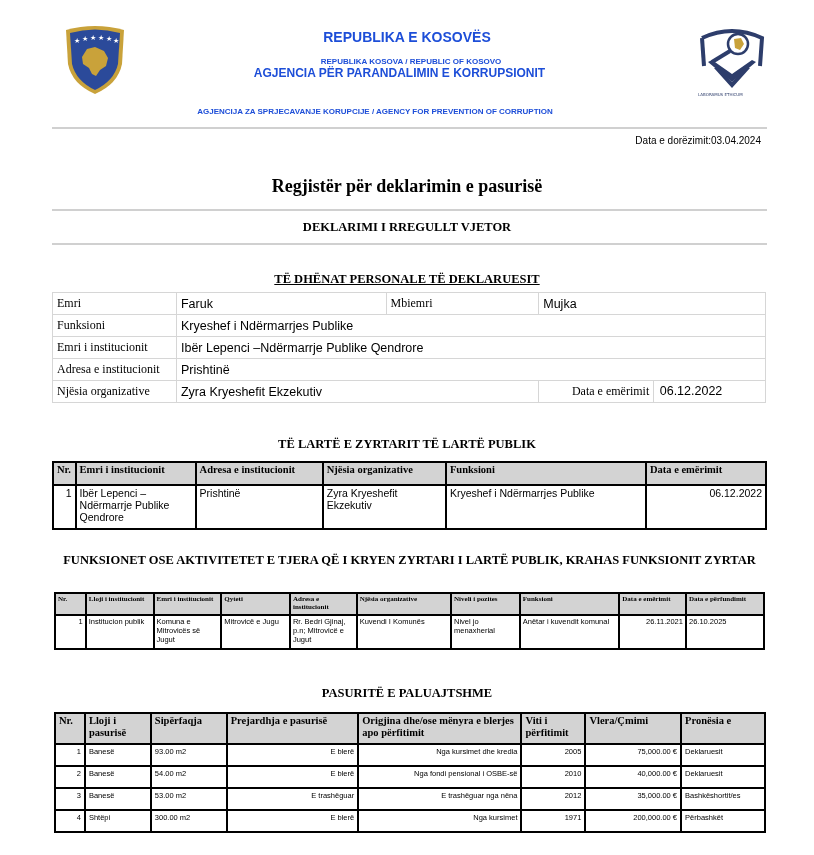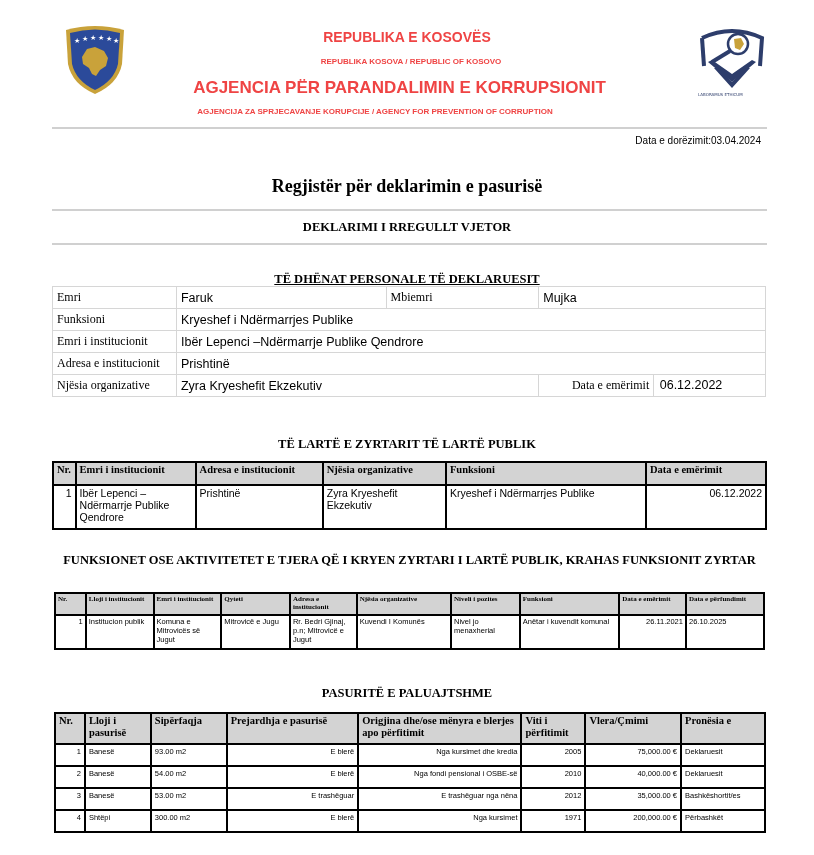--- a/index.html
+++ b/index.html
@@ -1,28 +1,28 @@
 <!DOCTYPE html>
 <html><head>
 <meta charset="utf-8">
 <style>
   html, body { margin: 0; padding: 0; background: #ffffff; }
   body { width: 814px; height: 855px; position: relative; overflow: hidden; font-family: "Liberation Sans", sans-serif; color: #000; }
   .abs { position: absolute; }
-  .gold { color: #ef4444; font-family: "Liberation Sans", sans-serif; font-weight: bold; text-align: center; }
+  .gold { color: #1d4ed8; font-family: "Liberation Sans", sans-serif; font-weight: bold; text-align: center; }
   .h1 { left: 0; width: 814px; top: 29px; font-size: 14px; }
   .h2 { left: 4px; width: 814px; top: 57px; font-size: 8px; }
-  .h3 { left: 0; width: 799px; top: 78px; font-size: 17px; }
+  .h3 { left: 0; width: 799px; top: 66px; font-size: 12px; }
   .h4 { left: 0; width: 750px; top: 107px; font-size: 8px; }
   .rule { background: #d0d0d0; height: 2px; }
   .serif { font-family: "Liberation Serif", serif; }
   .title { left: 0; width: 814px; text-align: center; font-weight: bold; }
   table { border-collapse: collapse; position: absolute; }
   
-  .pt { left: 52px; top: 286px; width: 714px; }
+  .pt { left: 52px; top: 292px; width: 714px; }
   .pt td { border: 1px solid #d6d6d6; height: 21px; font-size: 12.5px; padding: 0 4px; vertical-align: middle; }
   .pt td.lbl { font-family: "Liberation Serif", serif; font-size: 12px; }
   
   .bt th, .bt td { border: 2px solid #000; }
   .bt th { background: #d3d3d3; font-family: "Liberation Serif", serif; font-weight: bold; text-align: left; vertical-align: top; }
   .bt td { vertical-align: top; font-family: "Liberation Sans", sans-serif; }
   .t2 { left: 52px; top: 461px; width: 715px; }
   .t2 th { font-size: 10.5px; height: 19px; padding: 1px 3px; }
   .t2 td { font-size: 10.5px; padding: 1px 3px; height: 40px; line-height: 12px; }
   .t3 { left: 54px; top: 592px; width: 711px; }

